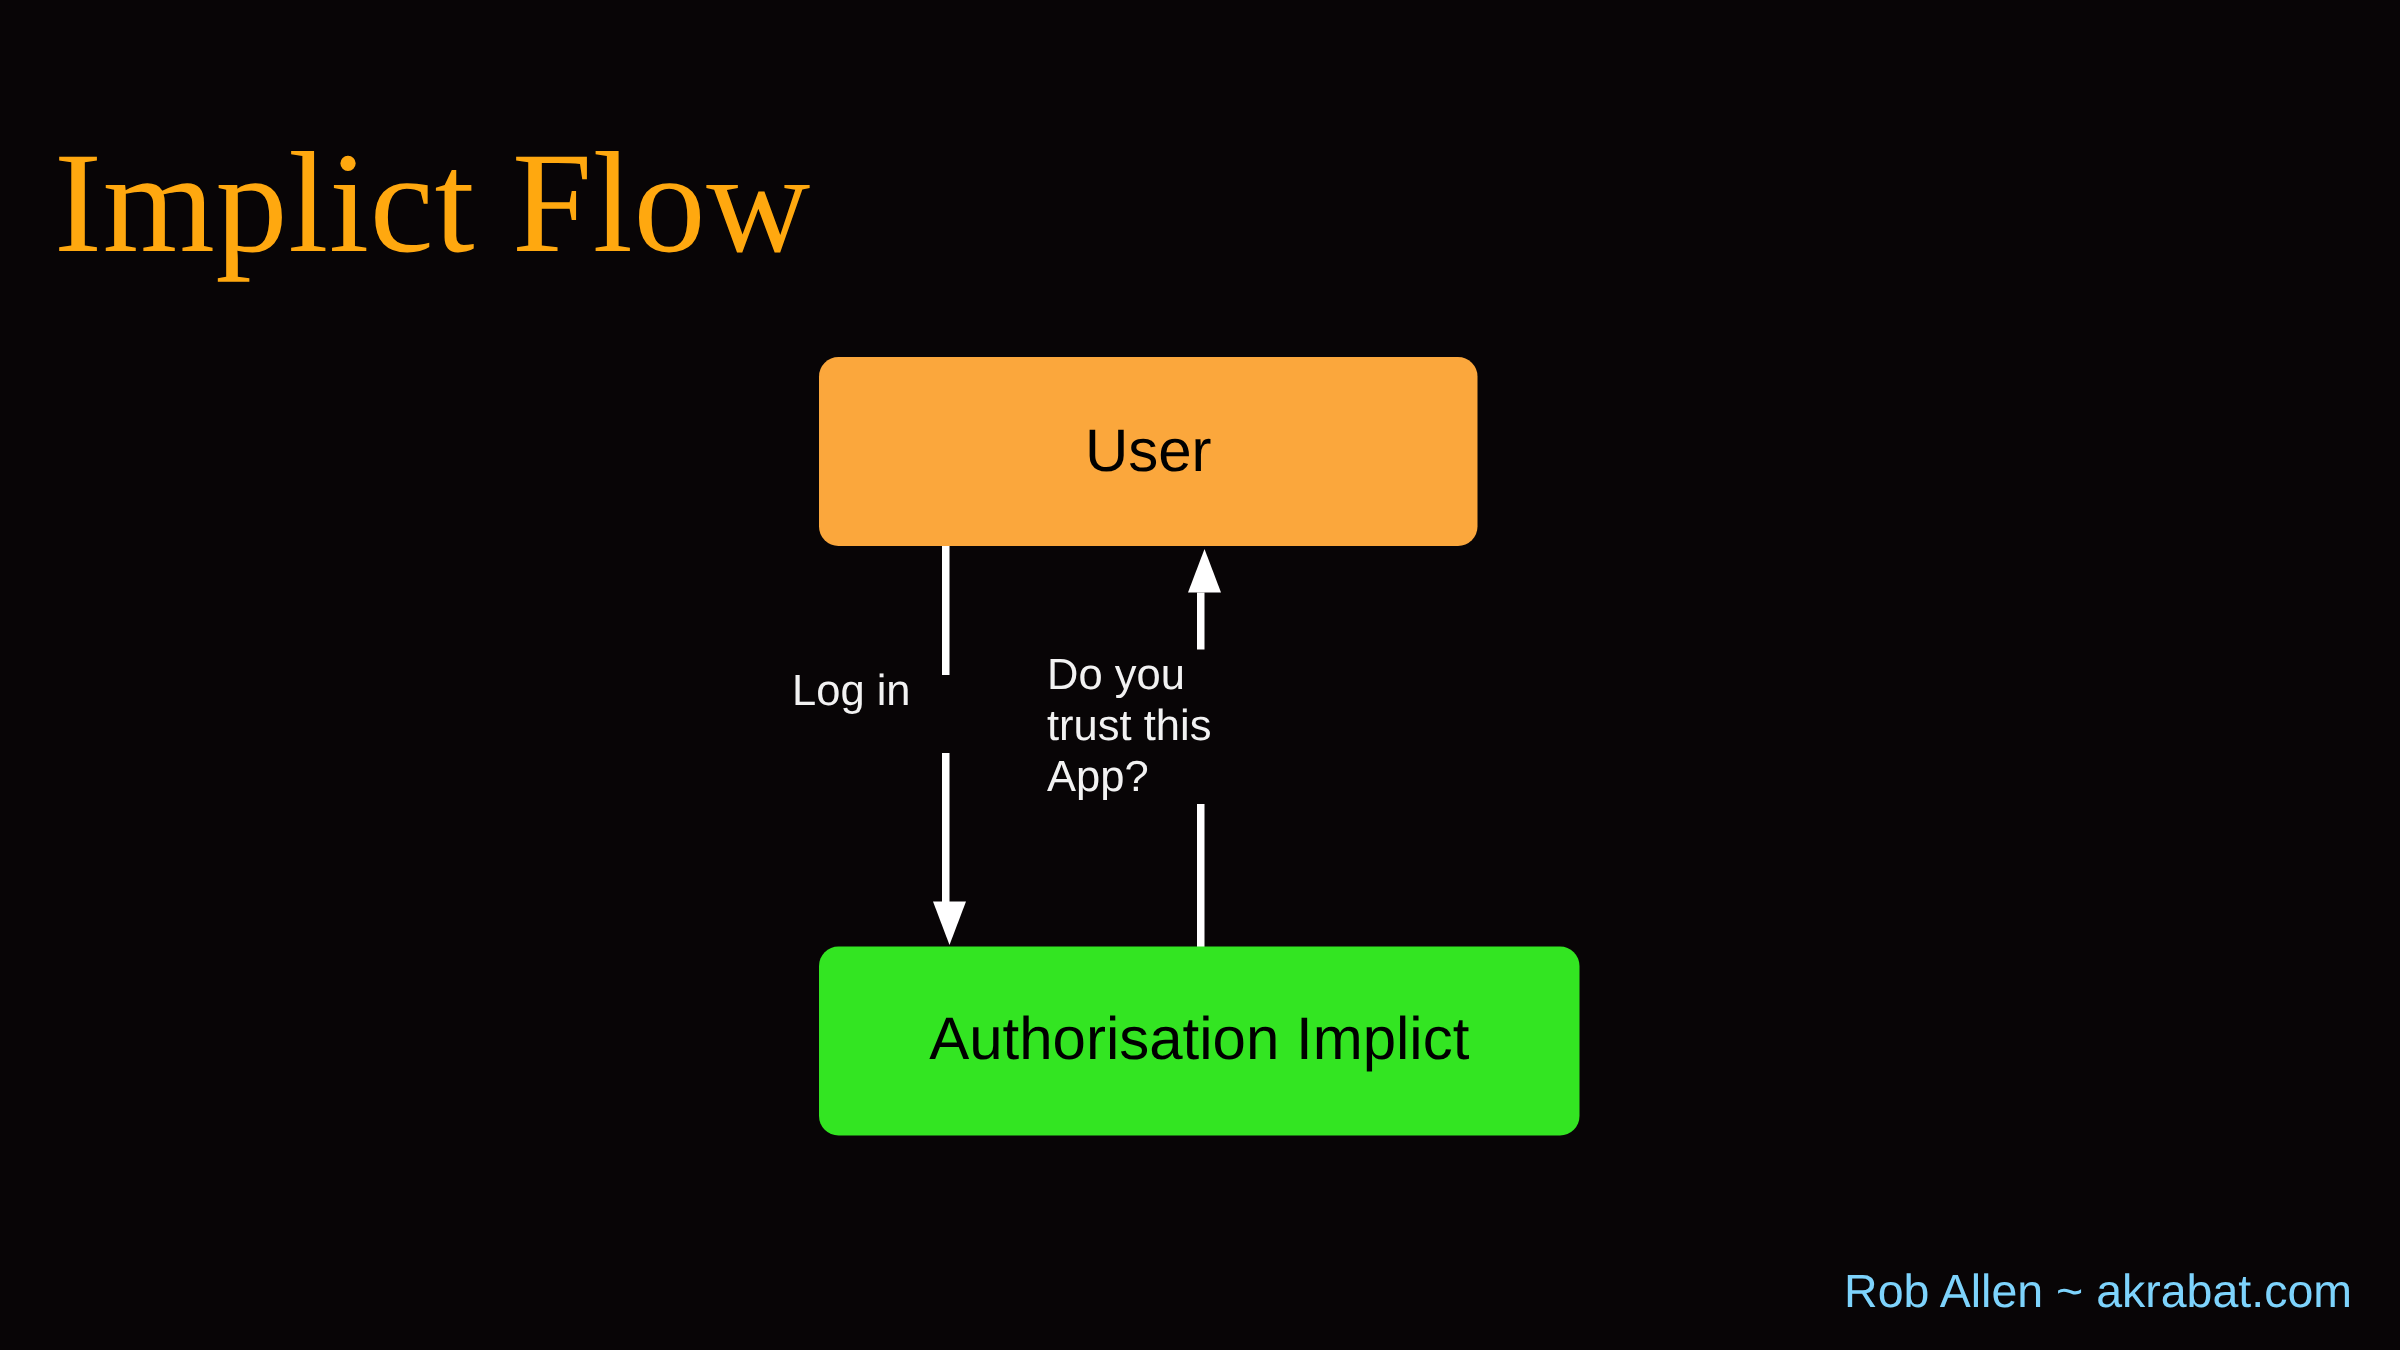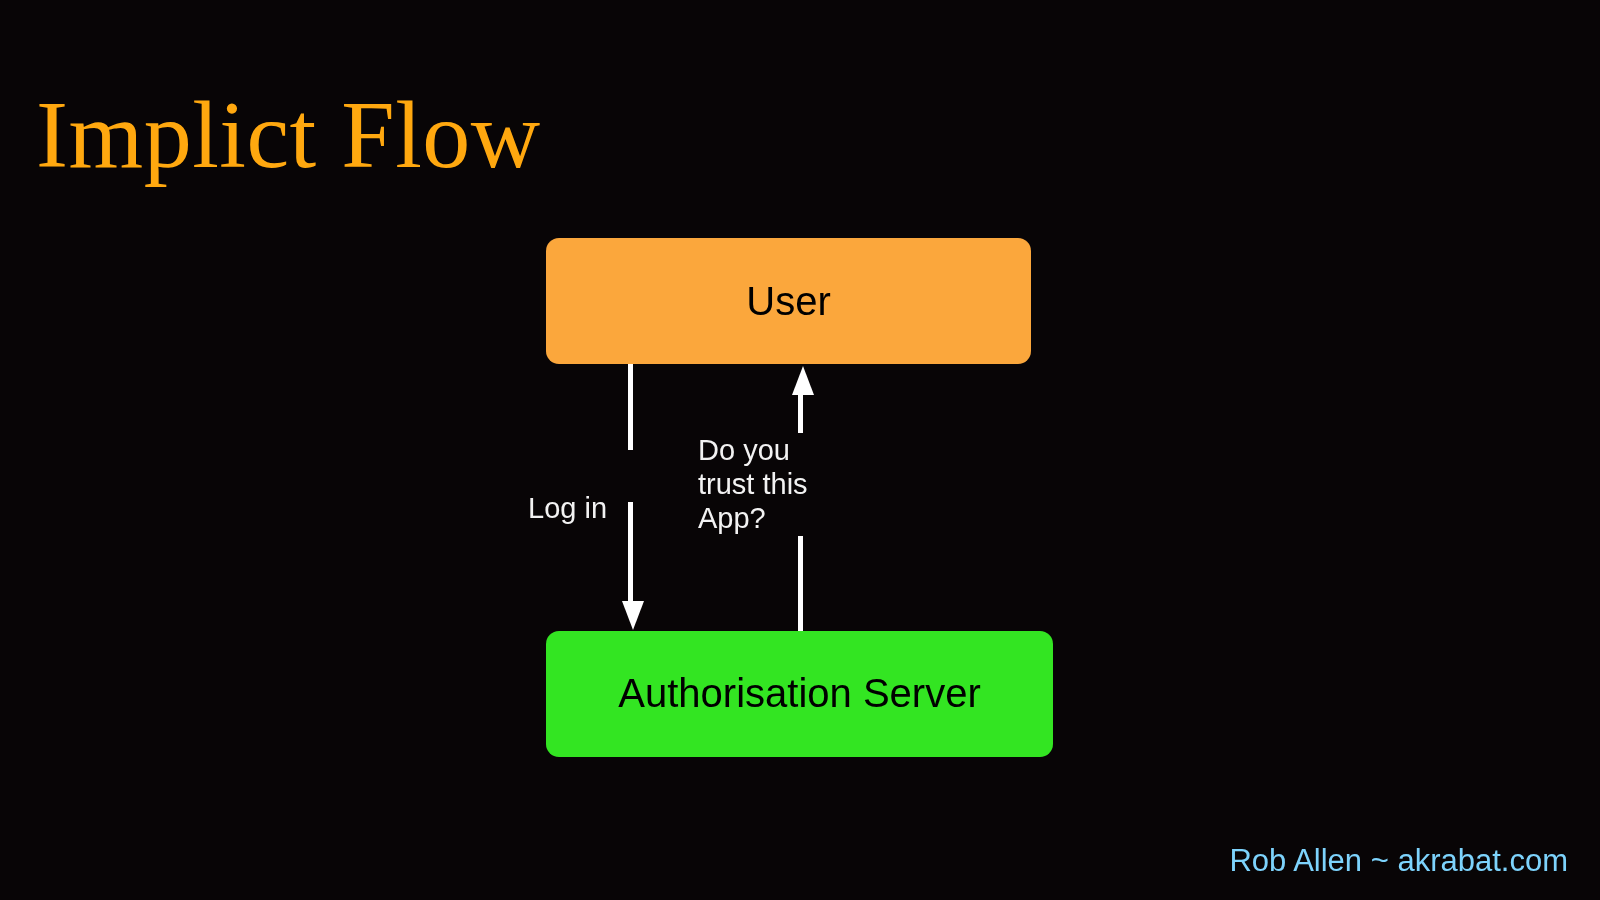--- a/index.html
+++ b/index.html
@@ -55,21 +55,21 @@
     text-align: center;
     border-radius: 13px;
     color: #000000;
     font-family: "Liberation Sans", sans-serif;
     font-weight: 400;
     z-index: 3;
   }
   .node-user {
     left: 546px;
     top: 238px;
-    width: 485px;
+    width: 439px;
     height: 126px;
     background: #FBA73C;
     font-size: 40px;
   }
   .node-authserver {
     left: 546px;
     top: 631px;
     width: 507px;
     height: 126px;
     background: #33E522;
@@ -117,21 +117,21 @@
     color: #F2F2F2;
     font-family: "Liberation Sans", sans-serif;
     font-size: 29px;
     line-height: 34px;
     text-align: left;
     white-space: pre-line;
     z-index: 4;
   }
   .label-login {
     left: 528px;
-    top: 491px;
+    top: 444px;
     width: 200px;
   }
   .label-trust {
     left: 698px;
     top: 433px;
     width: 200px;
   }
 
   
   .footer-credit {
@@ -162,19 +162,19 @@
     <div class="arrowhead arrowhead-up head-trust"></div>
     <div class="conn-line line-trust-a"></div>
     <div class="conn-line line-trust-b"></div>
     <div class="edge-label label-trust">Do you
 trust this
 App?</div>
 
     <div class="node node-user">User</div>
 
     <div class="node node-authserver">Authorisation
-Server</div>
+Implict</div>
 
   </div>
 
   <div class="footer-credit">Rob Allen ~ akrabat.com</div>
 
 </div>
 
 </body></html>

